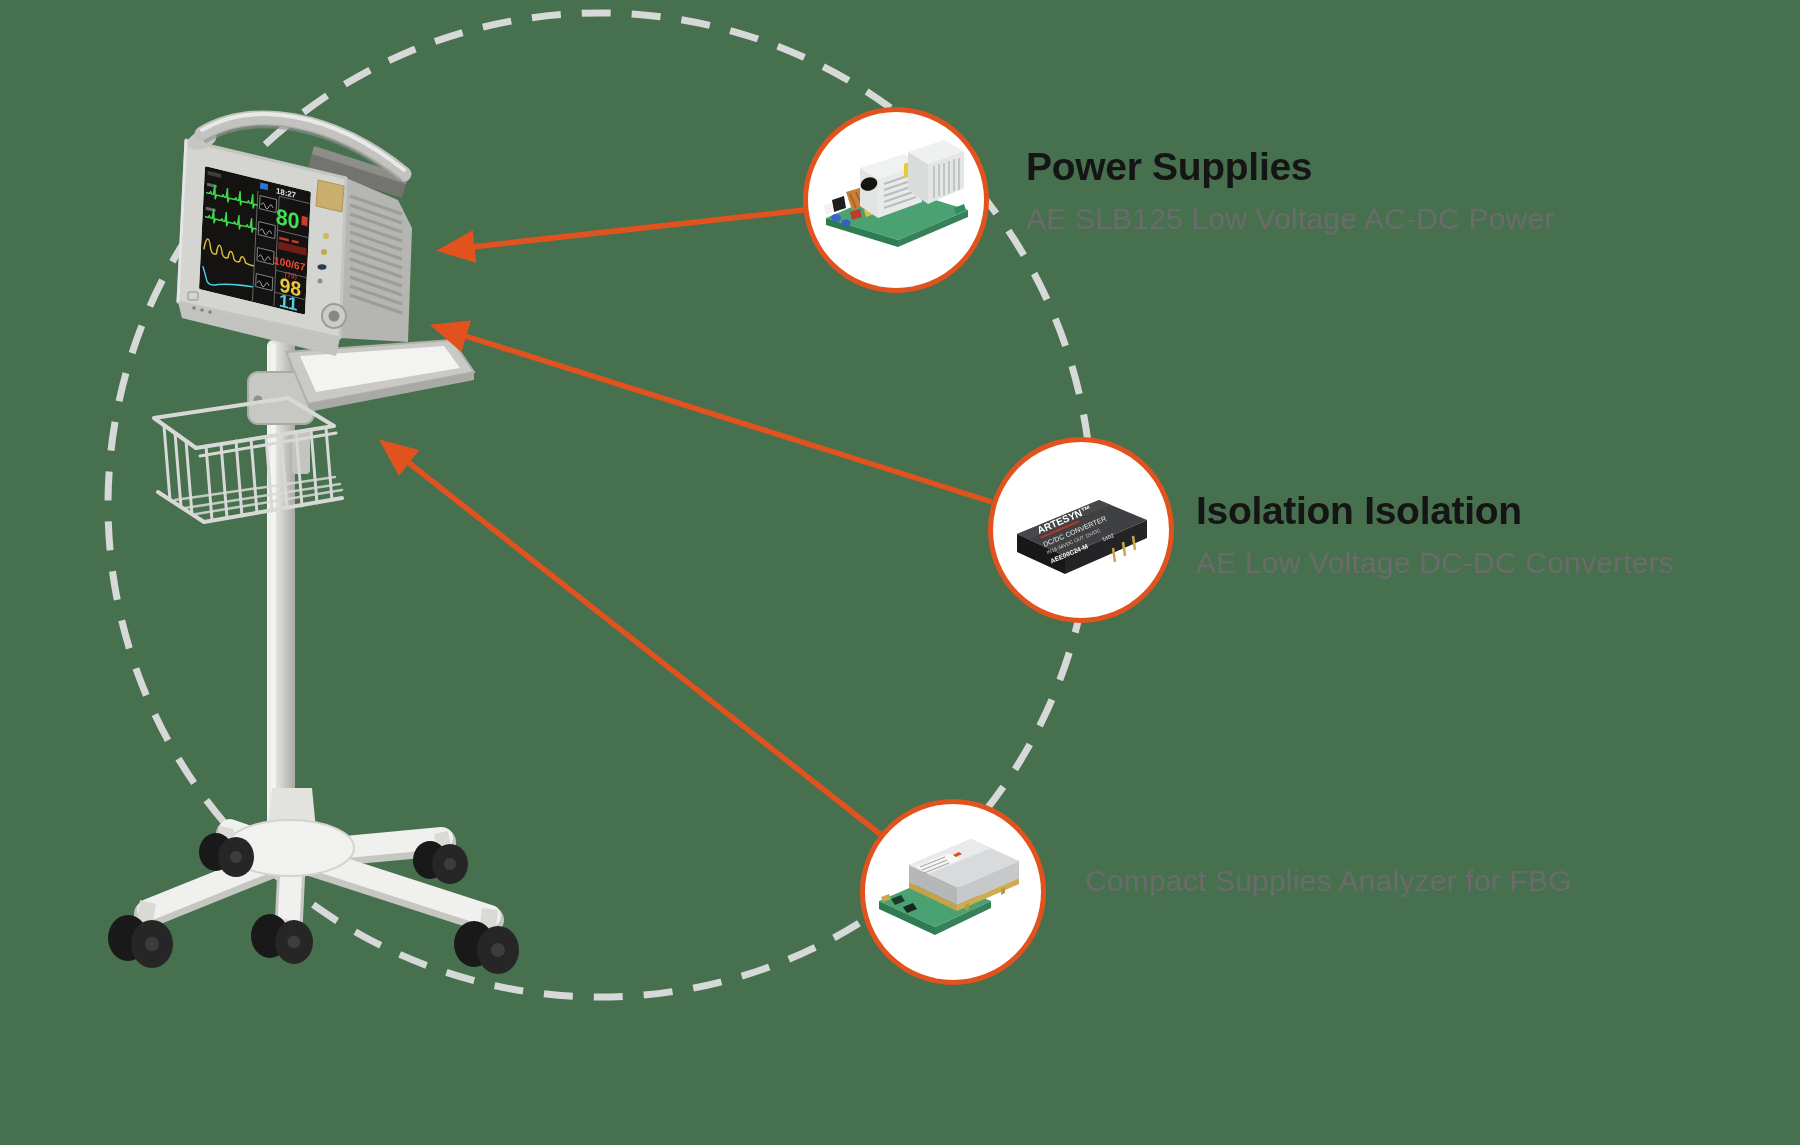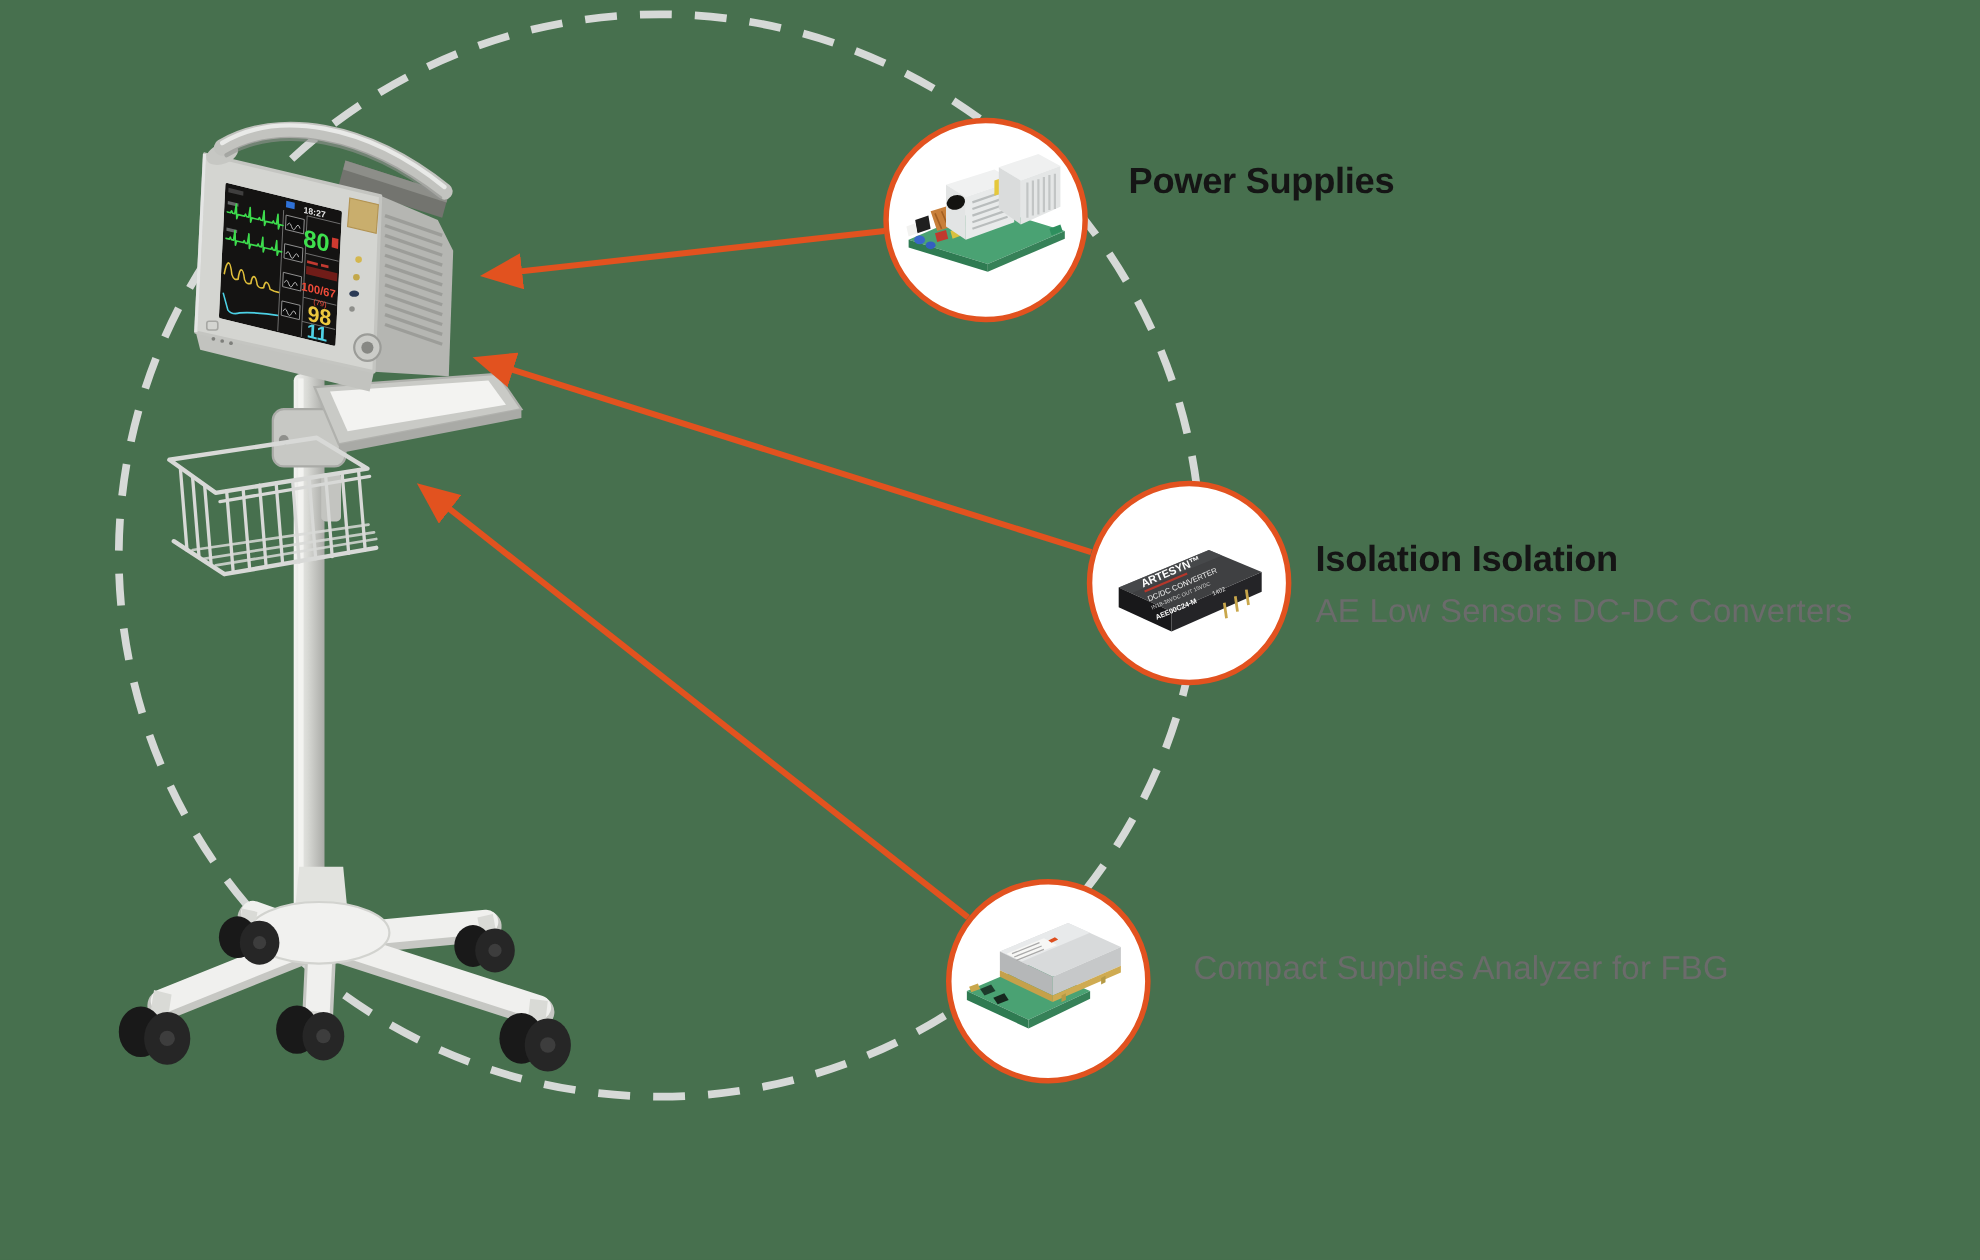--- a/index.html
+++ b/index.html
@@ -3,21 +3,21 @@
 <meta charset="utf-8">
 <style>
   html,body{margin:0;padding:0;background:#47704E;}
   .stage{position:relative;width:1800px;height:1145px;background:#47704E;overflow:hidden;
          font-family:"Liberation Sans",sans-serif;}
   .scene{position:absolute;left:0;top:0;width:1800px;height:1145px;}
   .callout{position:absolute;width:186px;height:186px;box-sizing:border-box;border-radius:50%;
            background:#ffffff;border:5px solid #E2521F;display:flex;align-items:center;justify-content:center;}
   .callout svg{display:block;}
   .ctext{position:absolute;}
-  .ctitle{font-size:33px;font-weight:700;color:#151515;letter-spacing:-0.3px;line-height:1.1;}
+  .ctitle{font-size:39px;font-weight:700;color:#151515;letter-spacing:-0.3px;line-height:1.1;}
   .csub{font-size:30px;font-weight:400;color:#6B6B6B;margin-top:13px;letter-spacing:0.2px;line-height:1.1;}
 </style>
 </head>
 <body>
 
 <div class="stage">
 
   <svg class="scene" viewBox="0 0 1800 1145">
     <defs>
       <linearGradient id="poleGrad" x1="0" y1="0" x2="1" y2="0">
@@ -300,22 +300,23 @@
           <path d="M51,48 L76,38"></path>
       </g>
       <polygon points="80,30 86,27 89,29 83,32" fill="#dd4f1f"></polygon>
       <polygon points="92,80 96,78 96,84 92,86" fill="#b59a45"></polygon>
       <polygon points="128,64 132,62 132,68 128,70" fill="#b59a45"></polygon>
     </svg>
   </div>
 
   <div class="ctext" style="left:1026px;top:146px;">
     <div class="ctitle">Power Supplies</div>
+    <div class="csub">AE SLB125 Low Voltage AC-DC Power</div>
   </div>
   <div class="ctext" style="left:1196px;top:490px;">
     <div class="ctitle">Isolation Isolation</div>
-    <div class="csub">AE Low Sensors DC-DC Converters</div>
+    <div class="csub">AE Low Voltage DC-DC Converters</div>
   </div>
   <div class="ctext" style="left:1085px;top:851px;">
     <div class="csub">Compact Supplies Analyzer for FBG</div>
   </div>
 
 </div>
 
 </body></html>

